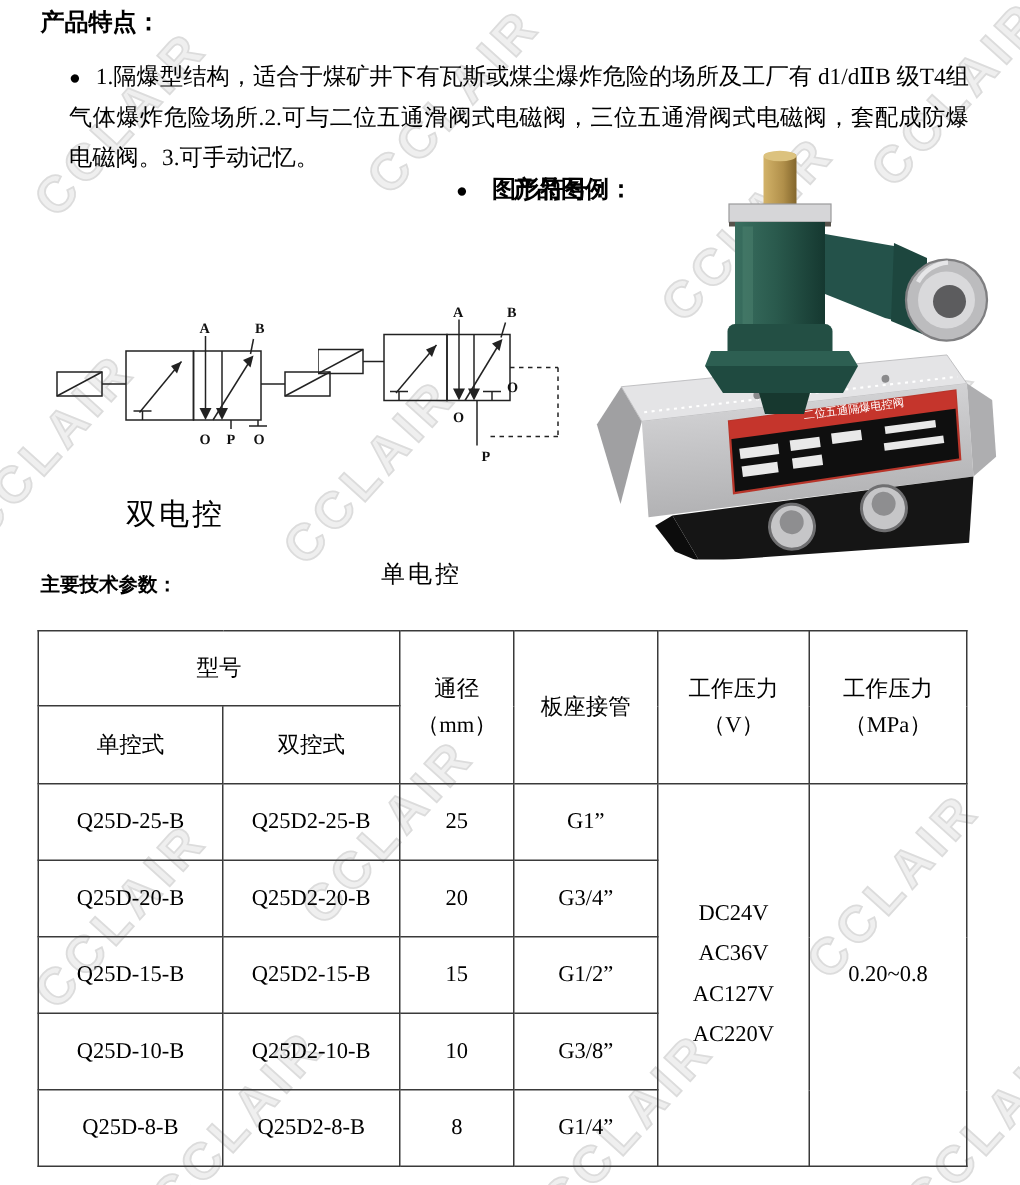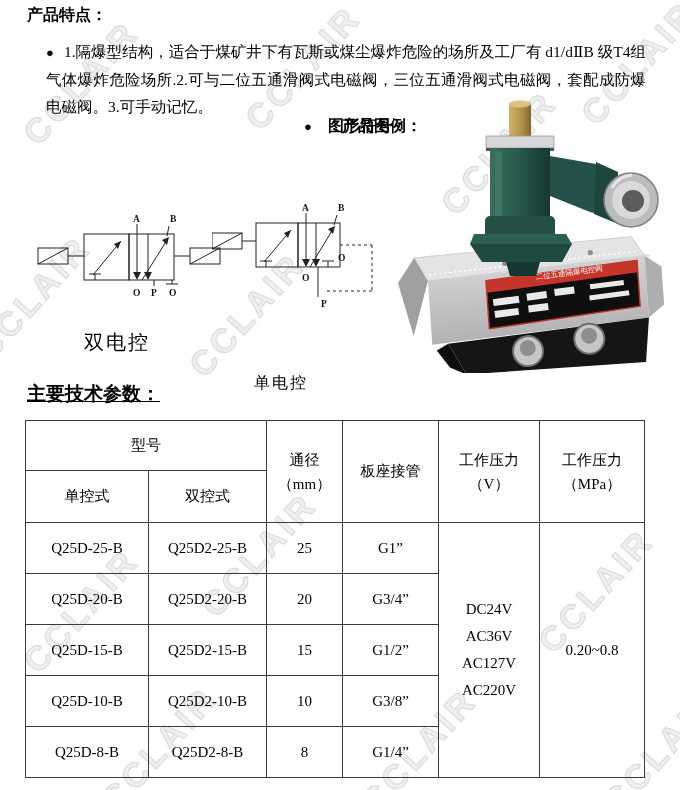--- a/index.html
+++ b/index.html
@@ -21,21 +21,21 @@
   #feat-heading{left:27px;top:5px;}
   #bullet-para{left:46px;top:38px;width:600px;font-size:15.5px;line-height:27px;text-align:justify;}
   #bullet-para .dot{margin-right:10px;font-size:13px;}
   #symbols-line{left:56px;top:116px;width:600px;height:22px;text-align:center;}
   #symbols-line .dot{margin-right:16px;font-size:13px;}
   #photo-heading{position:absolute;left:286px;top:0;}
 
   #label-double{left:84px;top:329px;font-size:20px;letter-spacing:2px;}
   #label-single{left:254px;top:337px;font-size:16px;letter-spacing:2px;margin-top:36px;}
 
-  #params-heading{left:27px;top:381px;font-size:19px;text-decoration:underline;}
+  #params-heading{left:27px;top:381px;font-size:13px;}
 
   
   #symbol-double{left:36px;top:212px;}
   #symbol-single{left:212px;top:203px;}
   #product-photo{left:388px;top:98px;}
   svg text.port{font-family:"Liberation Serif","DejaVu Serif",serif;font-size:9.5px;font-weight:bold;fill:#111;}
   svg .ln{stroke:#222;stroke-width:1;fill:none;}
   svg .dash{stroke:#222;stroke-width:1;fill:none;stroke-dasharray:3,3;}
 
   

